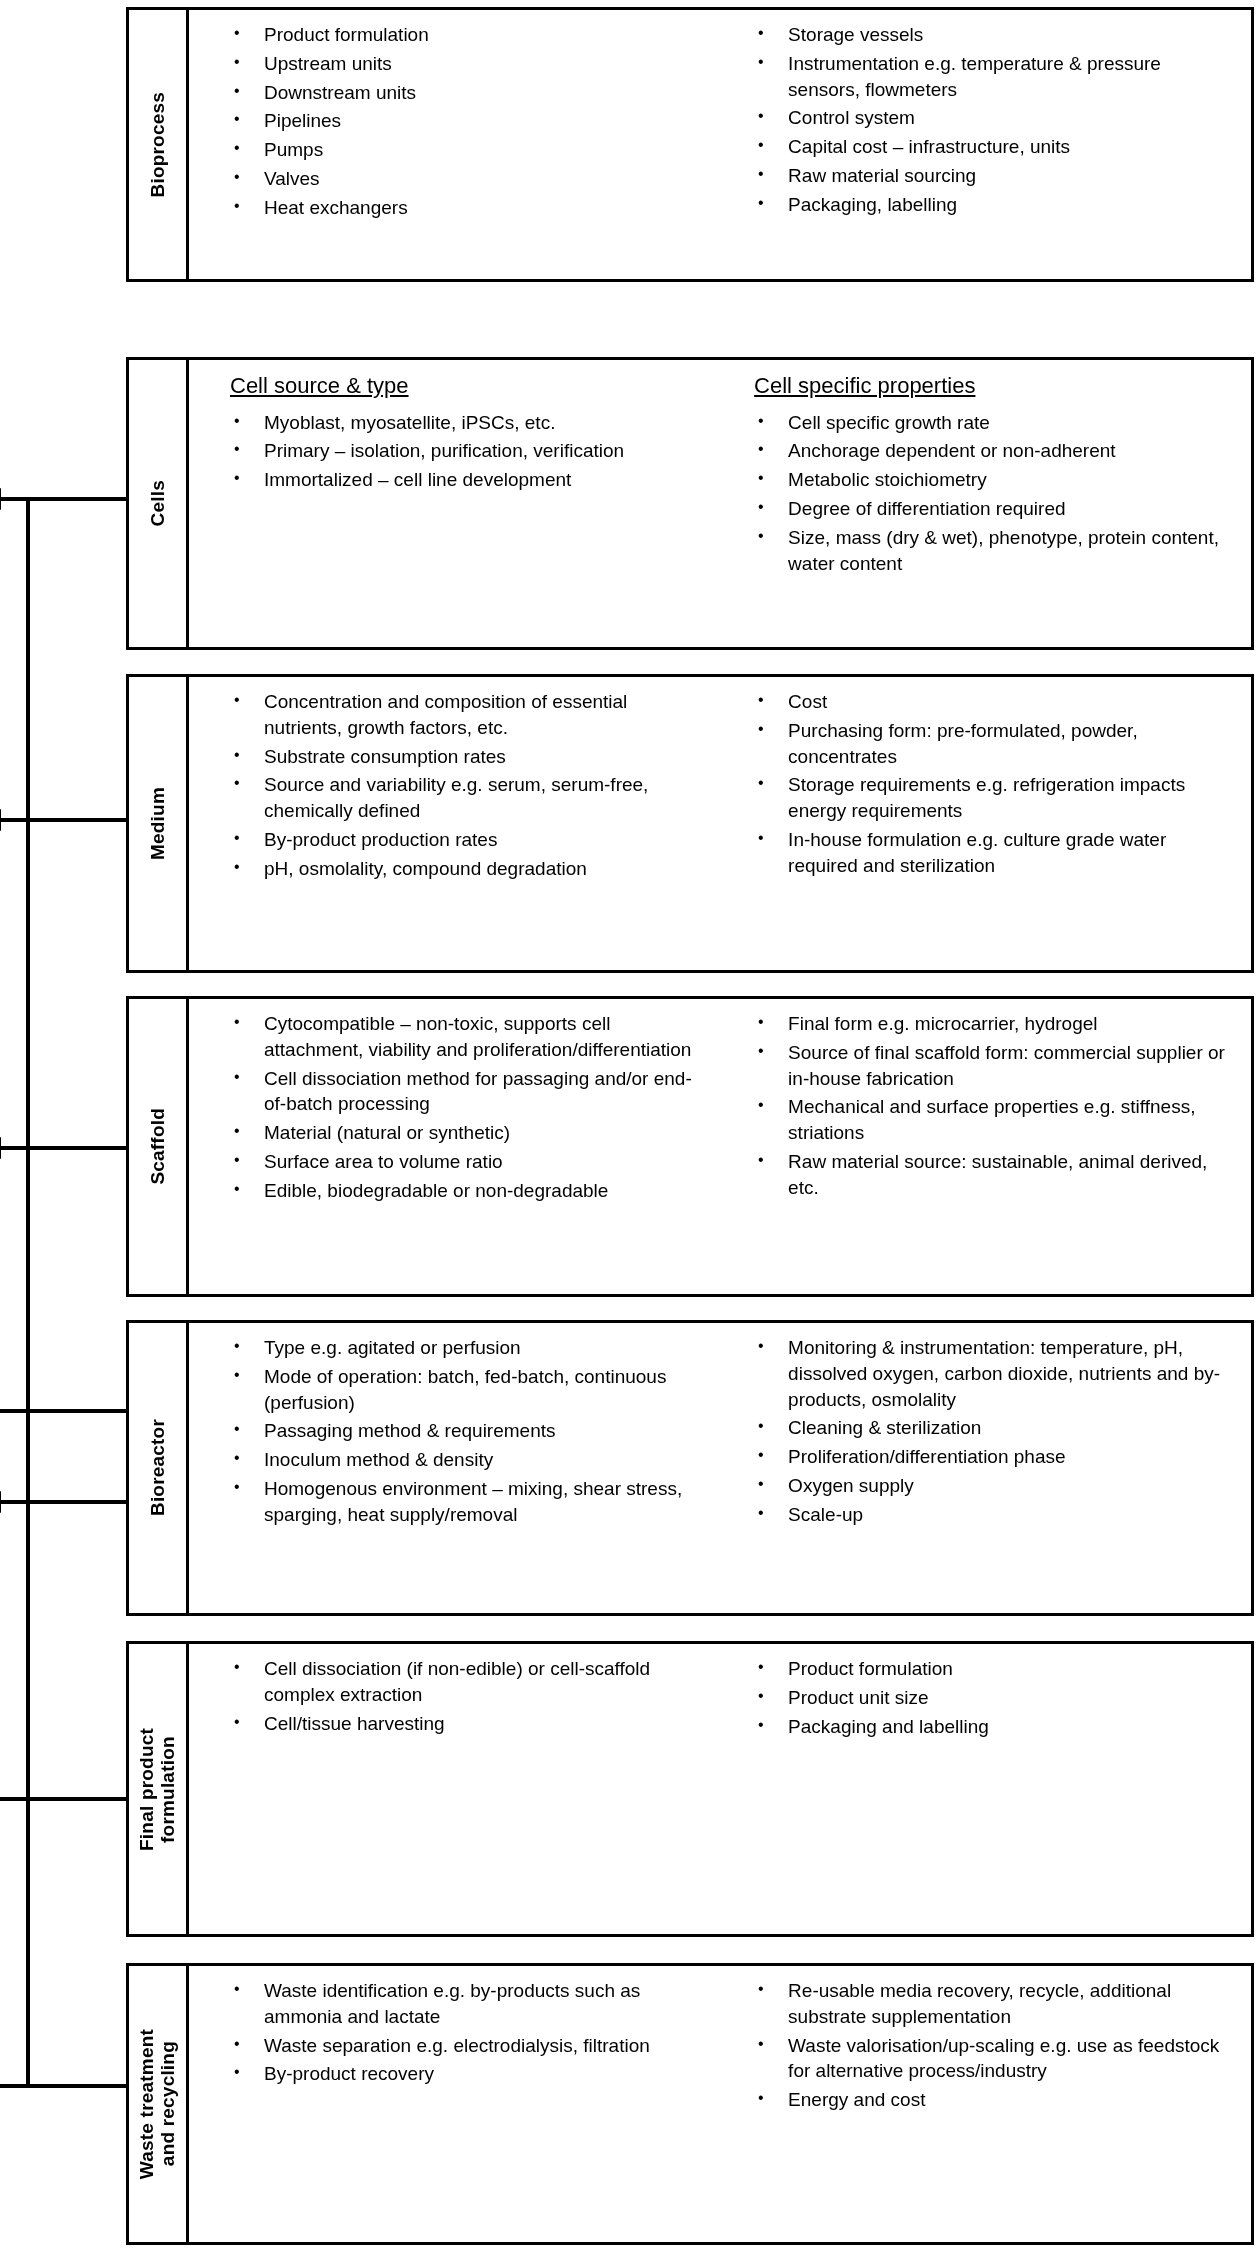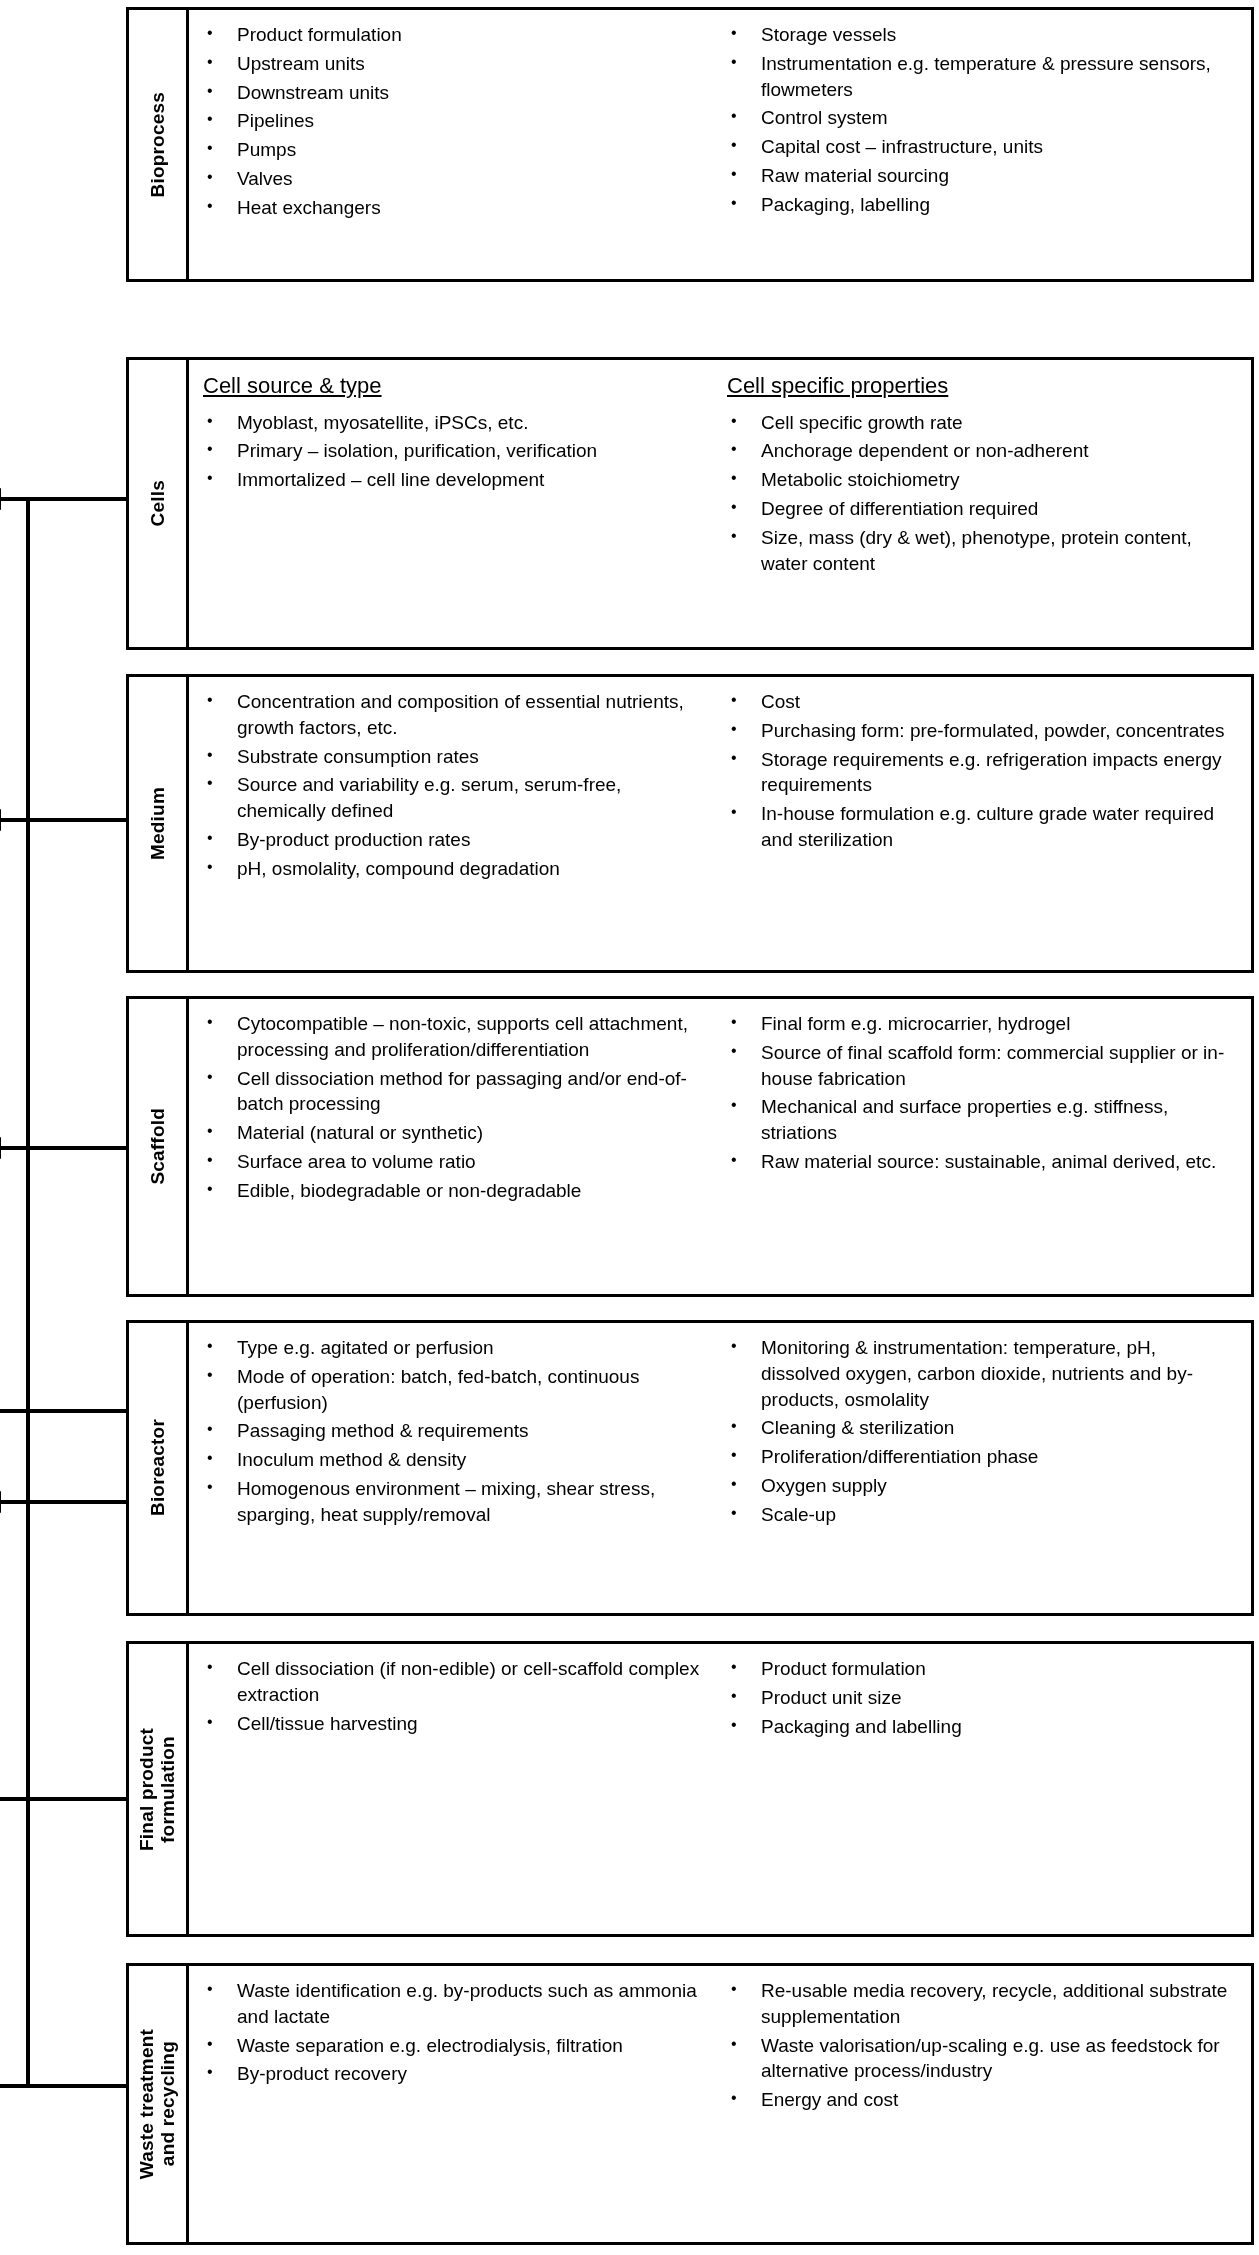--- a/index.html
+++ b/index.html
@@ -89,20 +89,21 @@
   .box-content {
     flex: 1 1 auto;
     display: flex;
     flex-direction: row;
     padding: 12px 14px 10px 12px;
     box-sizing: border-box;
   }
 
   .col {
     box-sizing: border-box;
+    margin-left: 27px;
   }
   .col.left  { width: 50%; padding-right: 10px; }
   .col.right { width: 50%; padding-left: 6px; }
 
   .col-head {
     font-size: 22px;
     line-height: 1.25;
     text-decoration: underline;
     margin: 0 0 10px 2px;
     white-space: nowrap;
@@ -238,21 +239,21 @@
     </div>
   </div>
 
   <div class="box" style="left: 126px; top: 996px; width: 1128px; height: 301px;">
     <div class="box-label">
       <span>Scaffold</span>
     </div>
     <div class="box-content">
       <div class="col left">
         <ul class="bullets">
-          <li>Cytocompatible – non-toxic, supports cell attachment, processing and proliferation/differentiation</li>
+          <li>Cytocompatible – non-toxic, supports cell attachment, viability and proliferation/differentiation</li>
           <li>Cell dissociation method for passaging and/or end-of-batch processing</li>
           <li>Material (natural or synthetic)</li>
           <li>Surface area to volume ratio</li>
           <li>Edible, biodegradable or non-degradable</li>
         </ul>
       </div>
       <div class="col right">
         <ul class="bullets">
           <li>Final form e.g. microcarrier, hydrogel</li>
           <li>Source of final scaffold form: commercial supplier or in-house fabrication</li>

